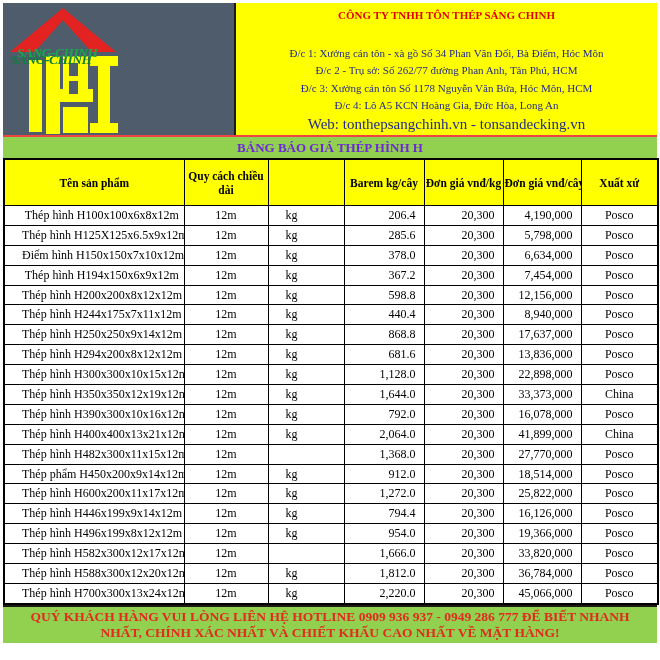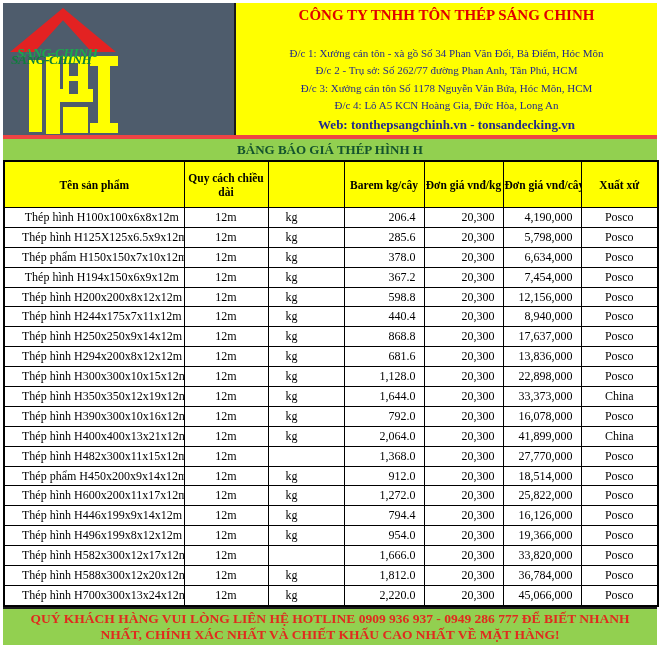--- a/index.html
+++ b/index.html
@@ -26,29 +26,29 @@
   .b5{left:60px;top:104px;width:25px;height:26px;}
   .b6{left:95px;top:57px;width:12px;height:64px;}
   .b7{left:87px;top:53px;width:28px;height:10px;}
   .b8{left:87px;top:120px;width:28px;height:10px;}
   .win{position:absolute;background:var(--logo-bg);}
   .w1{left:66px;top:60px;width:9px;height:13px;}
   .w2{left:66px;top:78px;width:9px;height:13px;}
 
   .info-panel{flex:1;background:var(--header-yellow);border-left:2px solid #1a1a1a;
               display:flex;flex-direction:column;justify-content:center;text-align:center;padding:2px 4px;}
-  .company-name{color:var(--title-red);font-weight:bold;font-size:15px;line-height:19px;margin-bottom:20px;}
+  .company-name{color:var(--title-red);font-weight:bold;font-size:11px;line-height:19px;margin-bottom:20px;}
   .addr{color:var(--address-navy);font-size:11px;line-height:17.5px;}
   .phone{color:var(--title-red);font-weight:bold;font-size:13.5px;line-height:18px;margin-top:1px;}
-  .web{color:var(--address-navy);font-weight:bold;font-size:13px;line-height:17px;margin-top:1px;}
+  .web{color:var(--address-navy);font-weight:normal;font-size:15px;line-height:17px;margin-top:1px;}
 
   
-  .banner{height:21px;background:var(--accent-green);border-top:4px solid #ef4444;
+  .banner{height:21px;background:var(--accent-green);border-top:2px solid #ef4444;
           display:flex;align-items:center;justify-content:center;
-          font-weight:bold;font-size:13px;color:#14532d;}
+          font-weight:bold;font-size:13px;color:#6d28d9;}
 
   
   table{border-collapse:collapse;table-layout:fixed;width:654px;border:2px solid #000;}
   th,td{border:1px solid #000;overflow:hidden;white-space:nowrap;}
   thead th{background:var(--header-yellow);font-weight:bold;font-size:11.5px;height:45px;padding:0 1px;text-align:center;}
   thead th.wrap{white-space:normal;line-height:14px;}
   tbody td{height:18.9px;font-size:12px;padding:0 2px;background:#fff;color:#000;}
   tbody td:nth-child(1){text-align:center;padding-left:17px;}
   tbody td:nth-child(2){text-align:center;}
   tbody td:nth-child(3){text-align:left;padding-left:17px;}
@@ -131,21 +131,21 @@
         <tr>
           <td>Thép hình H125X125x6.5x9x12m</td>
           <td>12m</td>
           <td>kg</td>
           <td>285.6</td>
           <td>20,300</td>
           <td>5,798,000</td>
           <td>Posco</td>
         </tr>
         <tr>
-          <td>Thép phẩm H150x150x7x10x12m</td>
+          <td>Điểm hình H150x150x7x10x12m</td>
           <td>12m</td>
           <td>kg</td>
           <td>378.0</td>
           <td>20,300</td>
           <td>6,634,000</td>
           <td>Posco</td>
         </tr>
         <tr>
           <td>Thép hình H194x150x6x9x12m</td>
           <td>12m</td>

